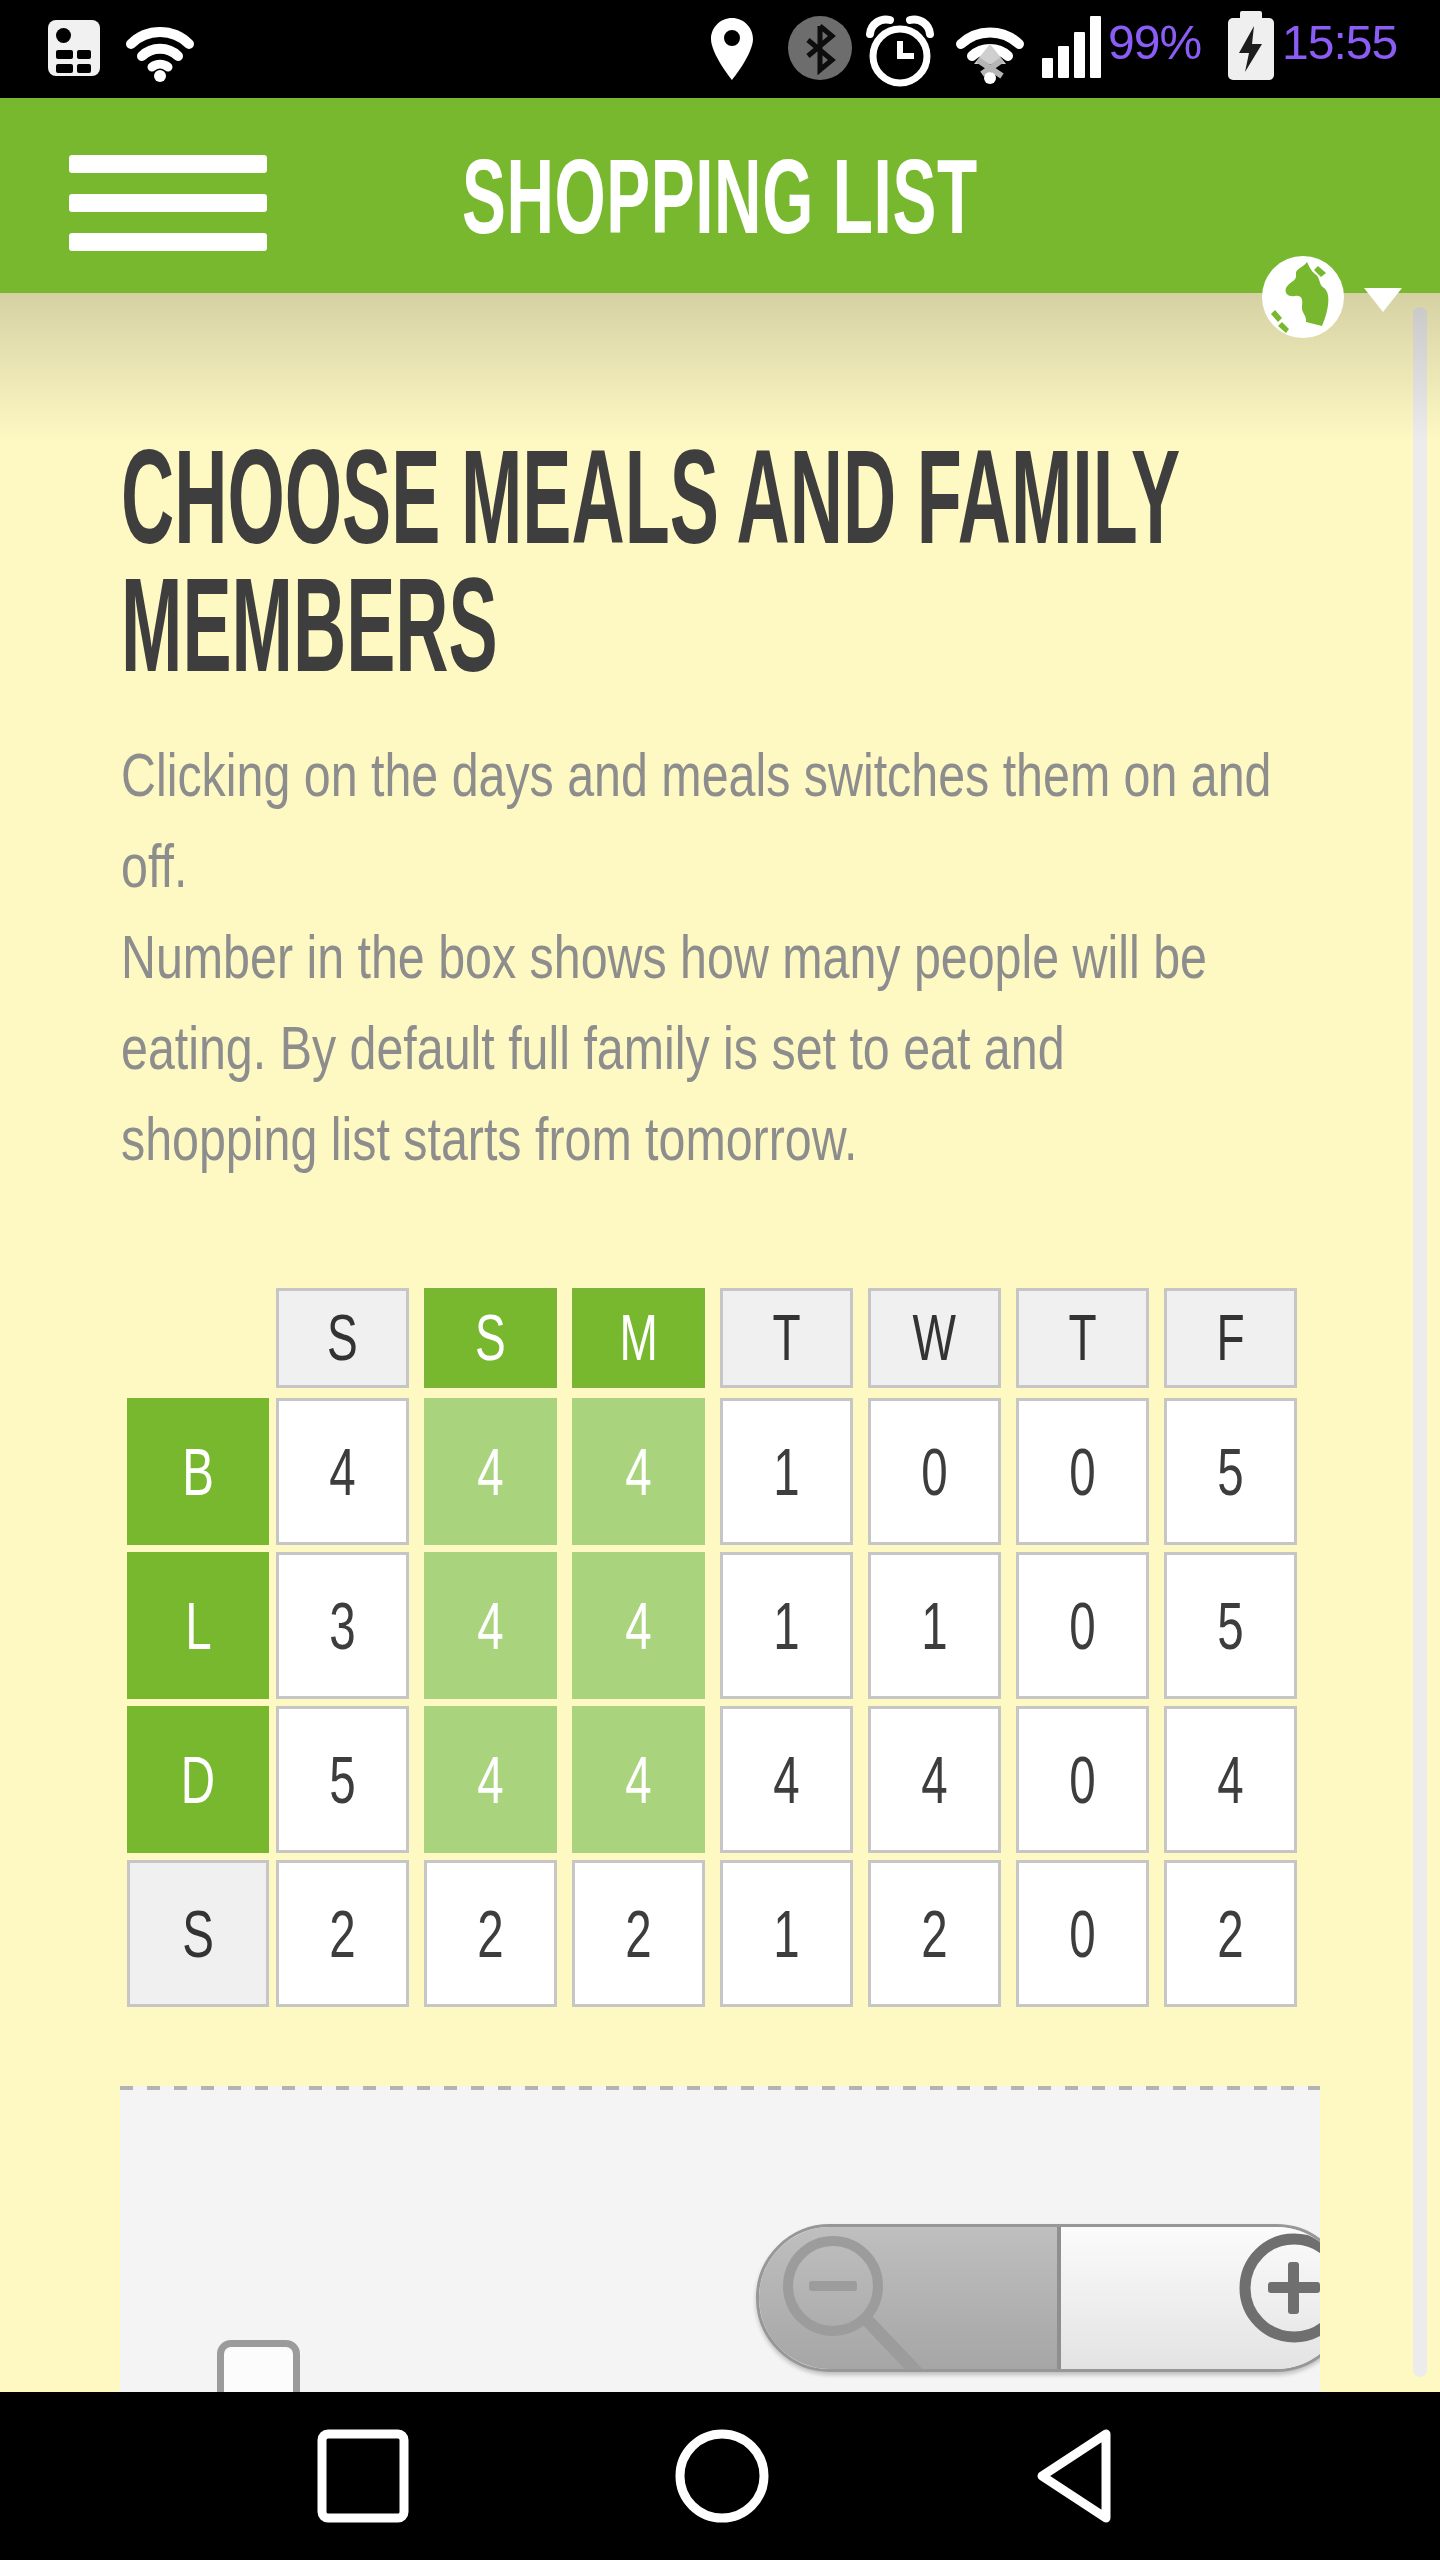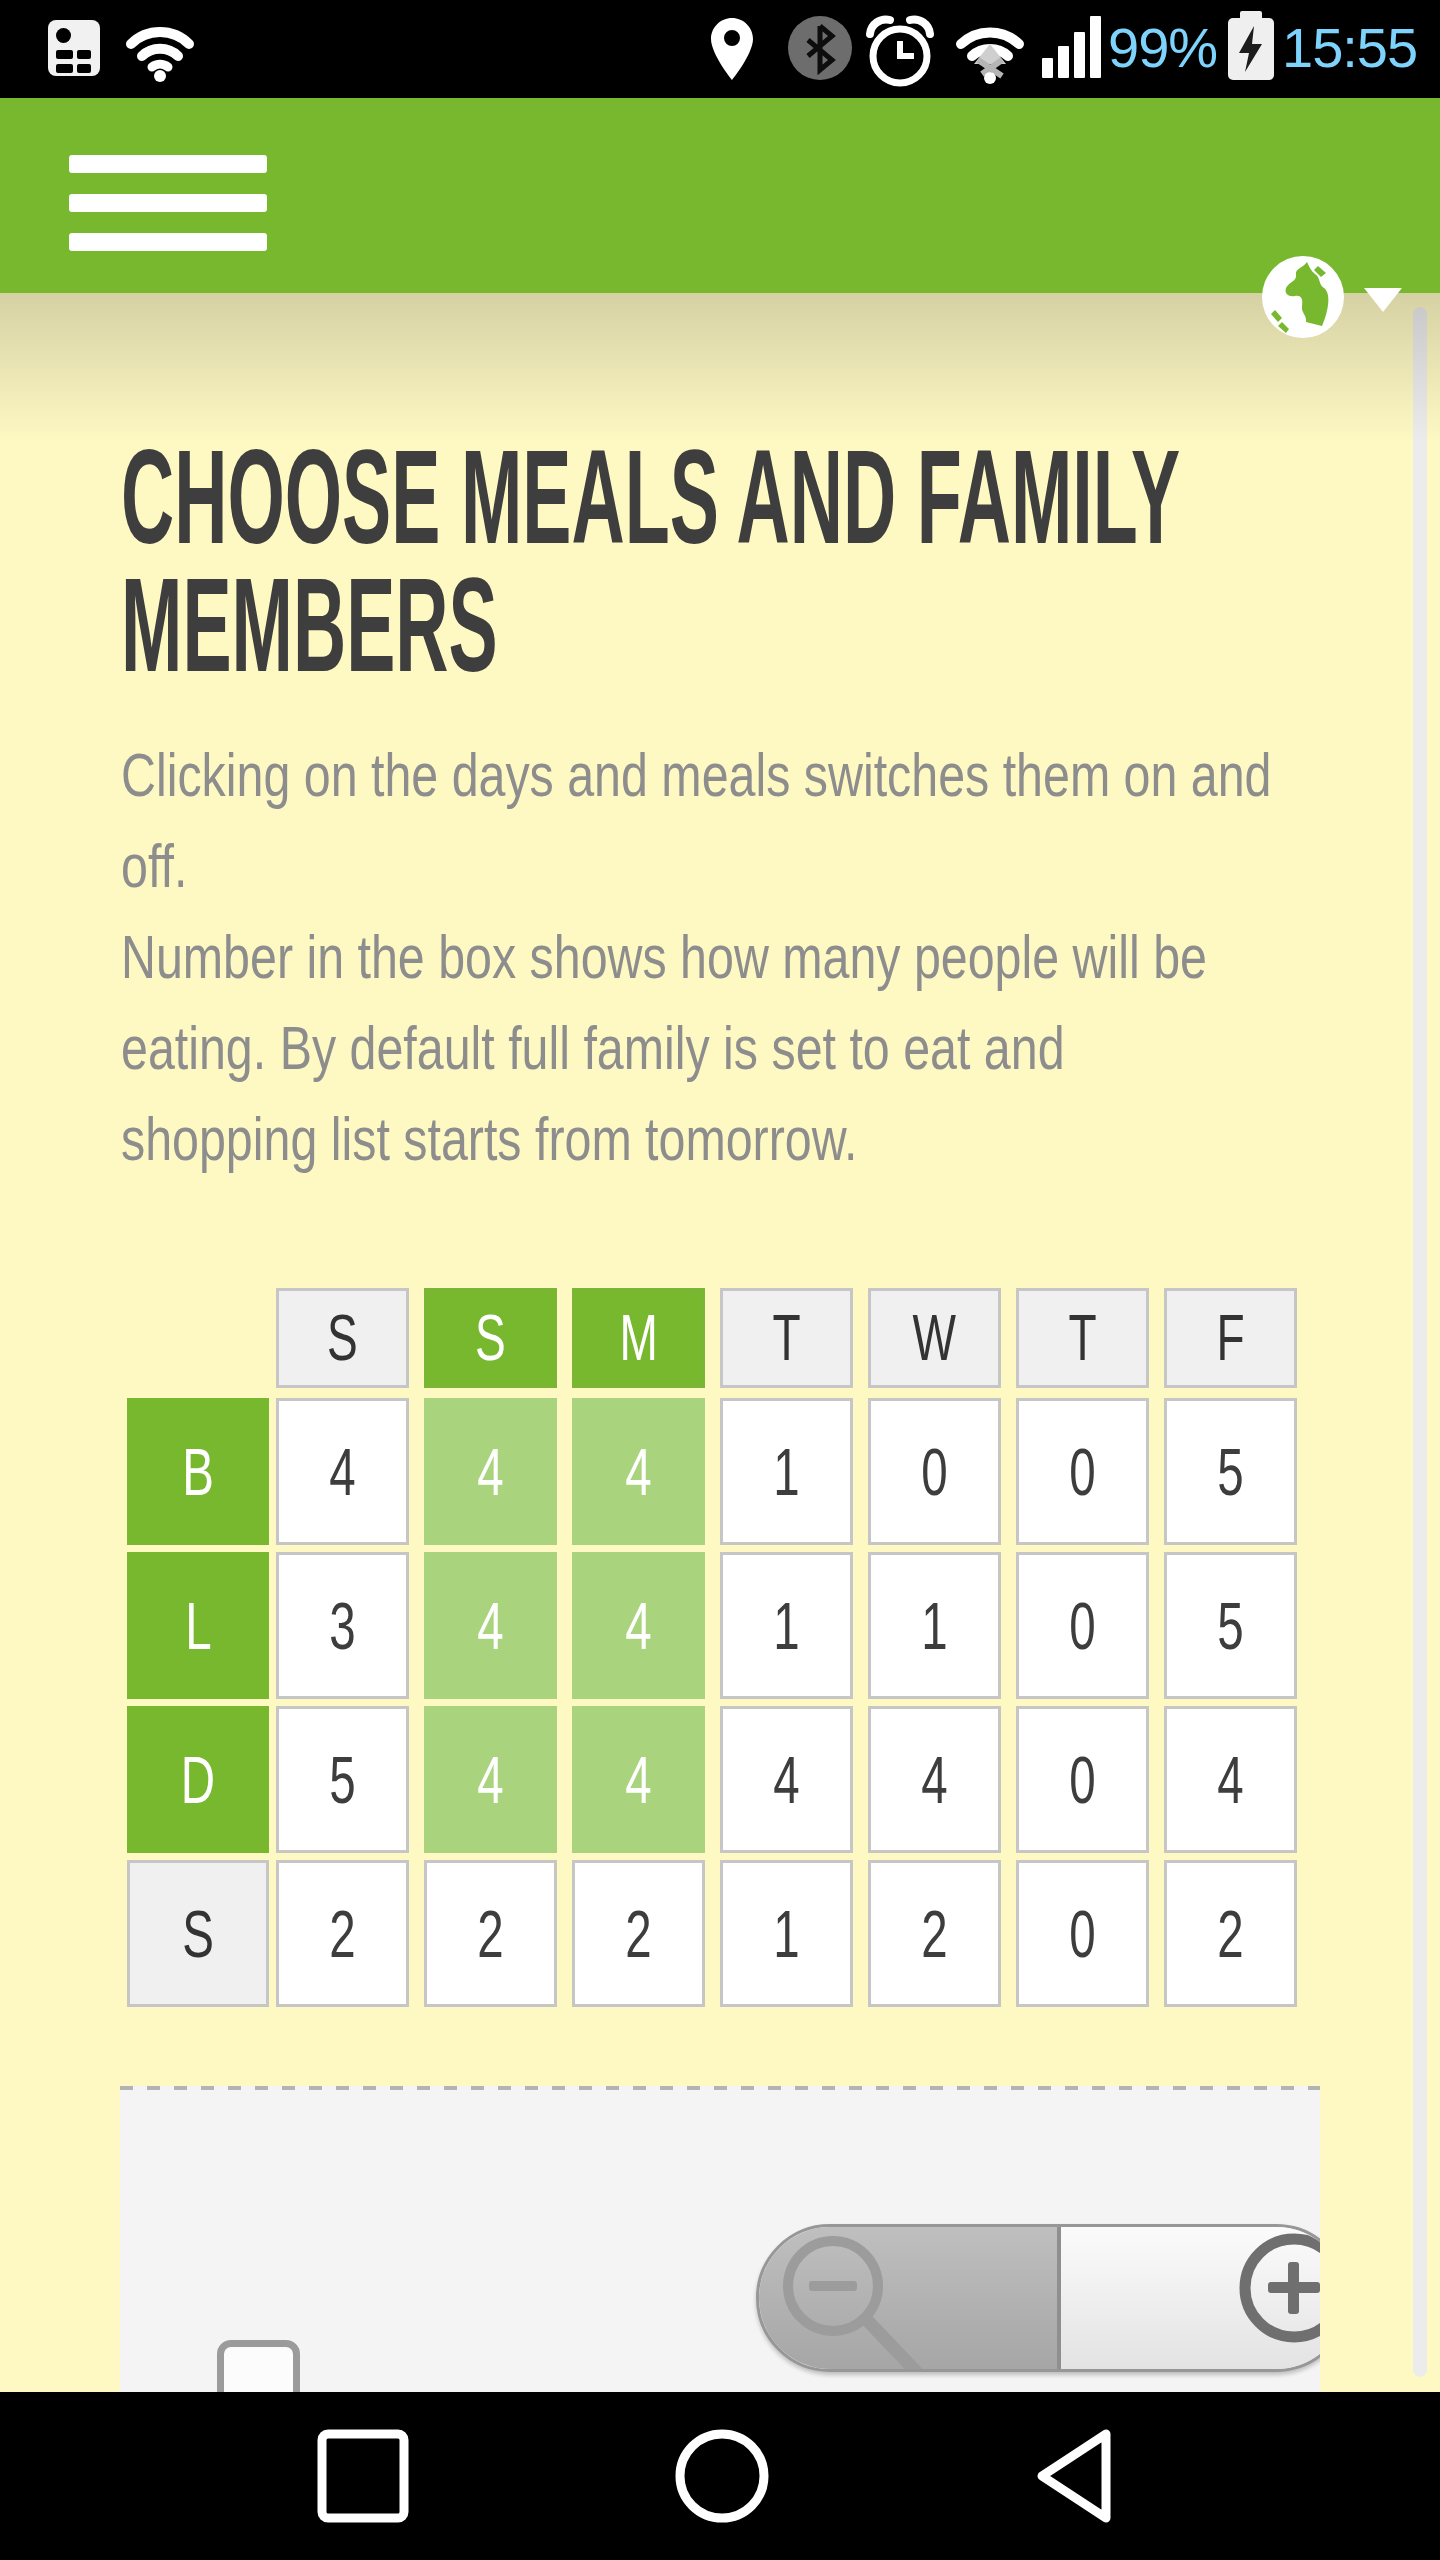--- a/index.html
+++ b/index.html
@@ -7,21 +7,21 @@
           font-family:"Liberation Sans",sans-serif;}
   .cx{display:inline-block;white-space:nowrap;transform:scaleX(var(--sx,.72));transform-origin:50% 50%;}
   .cxl{display:inline-block;white-space:nowrap;transform:scaleX(var(--sx,.72));transform-origin:0 50%;}
 
   
   .statusbar{position:absolute;top:0;left:0;width:1440px;height:98px;background:#000;z-index:30;}
   .sb-abs{position:absolute;}
   .notif-card{left:48px;top:20px;width:52px;height:56px;background:#f1f1f1;border-radius:8px;}
   .notif-dot{position:absolute;left:8px;top:8px;width:15px;height:15px;border-radius:50%;background:#000;}
   .nbar{position:absolute;height:9px;background:#000;border-radius:2px;}
-  .sb-text{color:#7dd3fc;font-size:56px;letter-spacing:-1px;}
+  .sb-text{color:#8b5cf6;font-size:48px;letter-spacing:-1px;}
   .bt-disc{left:788px;top:16px;width:64px;height:64px;border-radius:50%;background:#6d6d6d;}
   .battery{left:1228px;top:18px;width:46px;height:62px;background:#efefef;border-radius:5px;}
   .battery:before{content:"";position:absolute;left:12px;top:-7px;width:22px;height:8px;background:#efefef;border-radius:2px 2px 0 0;}
 
   
   .appbar{position:absolute;top:98px;left:0;width:1440px;height:195px;background:#77b82f;z-index:25;}
   .hamburger{position:absolute;left:69px;top:57px;width:198px;height:98px;cursor:pointer;}
   .hamburger i{position:absolute;left:0;width:198px;height:18px;background:#fff;border-radius:3px;}
   .appbar-title{position:absolute;left:0;top:38px;width:1440px;text-align:center;color:#fff;
                 font-size:106px;font-weight:bold;letter-spacing:1px;}
@@ -132,20 +132,23 @@
     </div>
     <div class="sb-abs sb-text" style="left:1282px;top:15px;">15:55</div>
   </div>
 
   <div class="appbar">
     <div class="hamburger">
       <i style="top:0;"></i>
         <i style="top:39px;"></i>
         <i style="top:78px;"></i>
     </div>
+    <div class="appbar-title">
+      <span class="cx" style="--sx:.62;">SHOPPING LIST</span>
+    </div>
     <div class="lang-btn">
       <svg style="position:absolute;left:18px;top:14px;" width="90" height="90" viewBox="0 0 90 90">
         <circle cx="45" cy="45" r="41" fill="#fff"></circle>
         <path fill="#77b82f" d="M49 10c-5 7-12 6-11 13 1 6-7 7-10 13-2 6 3 9 9 8 7-1 8 4 7 10-1 7 5 9 4 16l16 4c7-16 9-33 2-38-6-4-3-10-9-14-4-3-6-8-8-12z"></path>
         <path fill="#77b82f" d="M60 14l8 7-5 4-7-7z"></path>
         <path fill="#77b82f" d="M17 58l7 8-4 4-7-8zM24 70l7 7-3 4-8-7z"></path>
       </svg>
       <div class="caret"></div>
     </div>
   </div>

